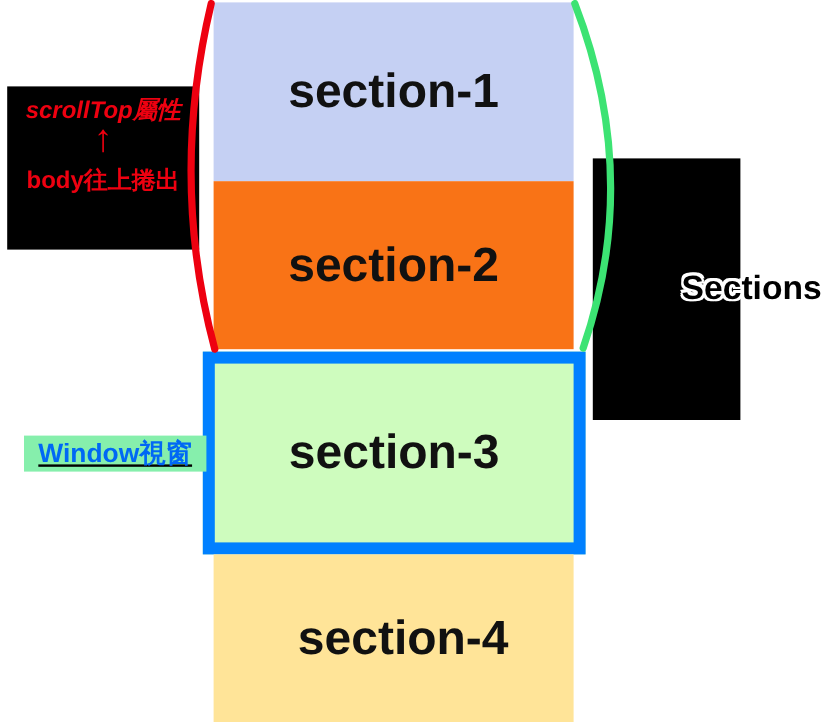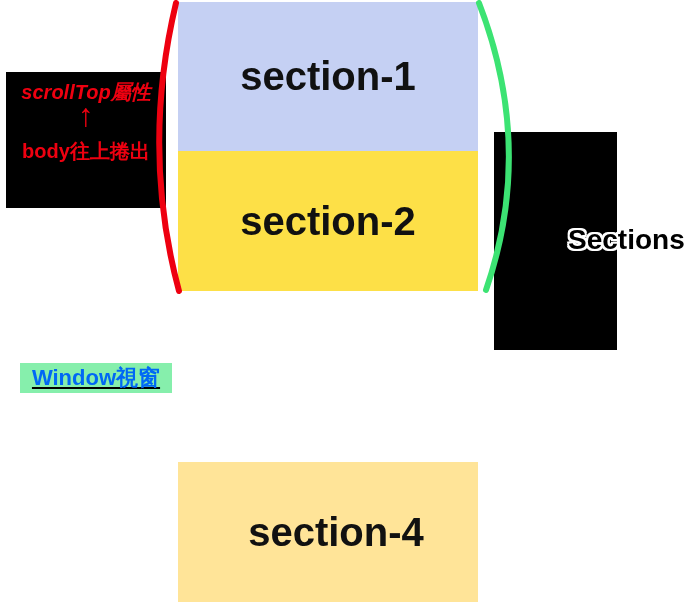--- a/index.html
+++ b/index.html
@@ -48,24 +48,27 @@
 </style>
 </head>
 <body>
 
 <div id="stage">
 
   <div class="section" id="section-1" style="background-color: rgb(197, 208, 243); align-items: center;">
     <span class="section-label">section-1</span>
   </div>
 
-  <div class="section" id="section-2" style="background-color: #fde047;">
+  <div class="section" id="section-2" style="background-color: #f97316;">
     <span class="section-label">section-2</span>
   </div>
 
+  <div class="section" id="section-3" style="background-color: rgb(206, 252, 190); border-color: rgb(0, 128, 255);">
+    <span class="section-label">section-3</span>
+  </div>
 
   <div class="section" id="section-4" style="background-color: rgb(255, 228, 152);">
     <span class="section-label">section-4</span>
   </div>
 
   <div class="callout" id="scrolltop-box" style="background-color: rgb(0, 0, 0);">
     <div class="line" id="st-line1" style="color: rgb(238, 0, 16); font-style: italic;">scrollTop屬性</div>
     <div id="st-arrow" style="color: rgb(238, 0, 16);">↑</div>
     <div class="line" id="st-line2" style="color: rgb(238, 0, 16);">body往上捲出</div>
   </div>

